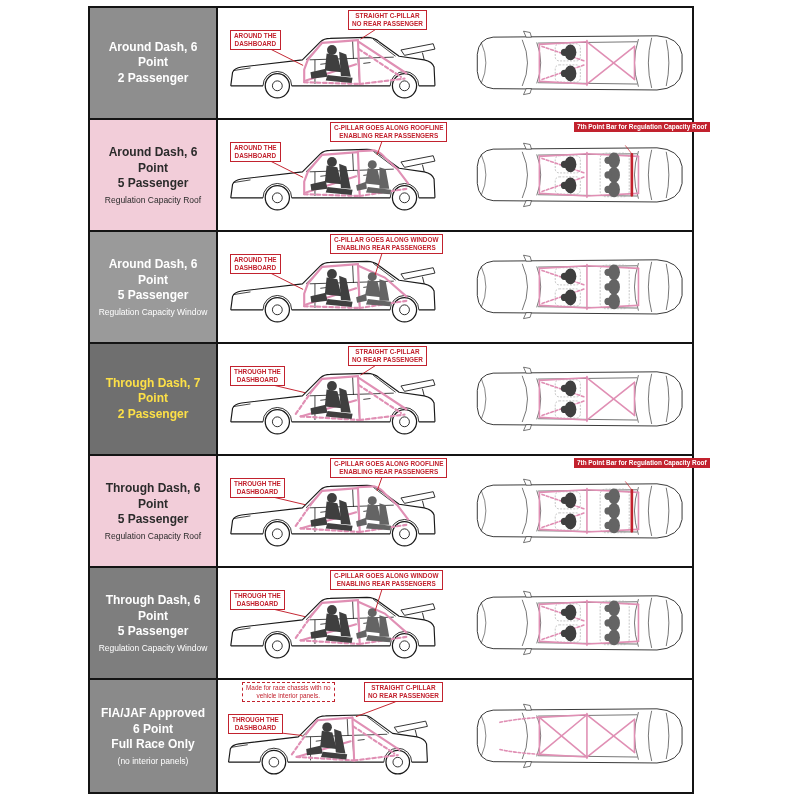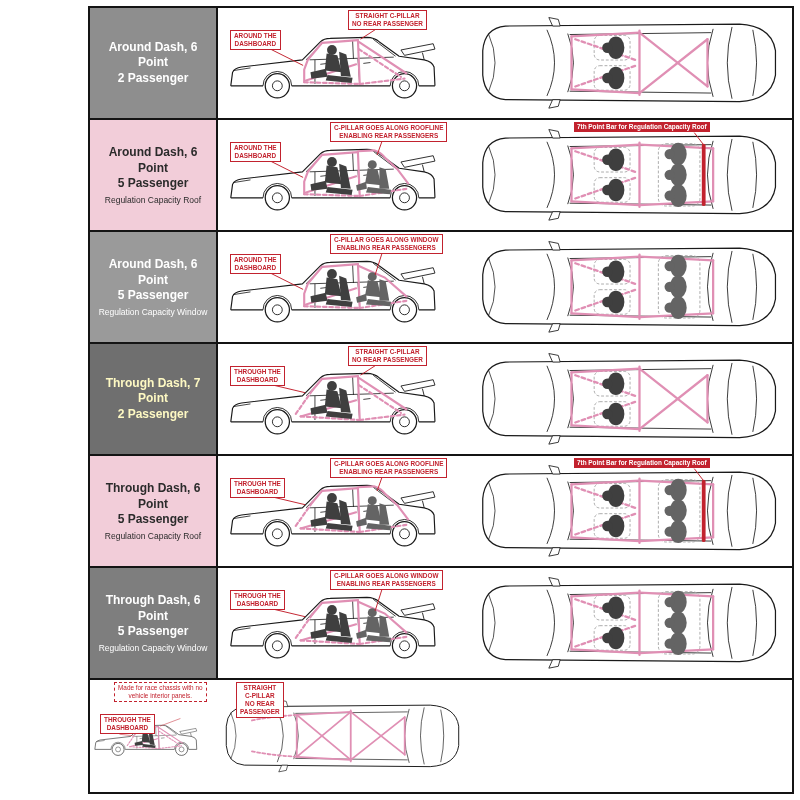--- a/index.html
+++ b/index.html
@@ -1,17 +1,17 @@
 <!DOCTYPE html>
 <html><head>
 <meta charset="utf-8">
 <style>
   html,body{margin:0;padding:0;background:#fff;}
   .sheet{position:relative;width:800px;height:800px;background:#fff;font-family:"Liberation Sans",sans-serif;overflow:hidden;}
-  .grid{position:absolute;left:88px;top:6px;width:706px;height:788px;display:grid;grid-template-rows:repeat(7,1fr);border:2px solid #141414;box-sizing:border-box;background:#fff;}
+  .grid{position:absolute;left:88px;top:6px;width:606px;height:788px;display:grid;grid-template-rows:repeat(7,1fr);border:2px solid #141414;box-sizing:border-box;background:#fff;}
   .row{display:grid;grid-template-columns:128px 252px 1fr;border-bottom:2px solid #141414;box-sizing:border-box;min-height:0;}
   .row:last-child{border-bottom:none;}
   .label-cell{border-right:2px solid #141414;box-sizing:border-box;display:flex;flex-direction:column;justify-content:center;align-items:center;text-align:center;padding:4px;}
   .title{font-weight:bold;font-size:12px;line-height:1.3;white-space:pre-line;}
   .subtitle{font-size:8.5px;margin-top:3px;white-space:pre-line;text-align:center;}
   .subtitle:empty{display:none;}
   .cell{position:relative;min-width:0;min-height:0;}
   .cell svg.fit{position:absolute;left:0;top:0;width:100%;height:100%;}
   .callout{position:absolute;border:1px solid #c2222e;color:#c2222e;background:#fff;font-size:6.4px;font-weight:bold;line-height:1.25;padding:1px 3px;text-align:center;white-space:pre-line;z-index:3;}
   .callout.note{font-weight:normal;border-style:dashed;}
@@ -262,21 +262,21 @@
               <use href="#person-top" transform="translate(212,33)"></use>
               <use href="#person-top" transform="translate(212,55)"></use>
               <use href="#person-top" transform="translate(212,77)"></use>
             </g>
           </g>
         </svg>
       </div>
     </div>
 
     <div class="row">
-      <div class="label-cell" style="background-color: rgb(111, 111, 111); color: #fef9c3;">
+      <div class="label-cell" style="background-color: rgb(111, 111, 111); color: #fde047;">
         <div class="title">Through Dash, 7 Point
 2 Passenger</div>
 
       </div>
       <div class="cell">
         <svg class="fit" viewBox="0 0 252 113">
           <g transform="translate(6,10) scale(0.92)">
             <use href="#car-side"></use>
             <use href="#cage-through"></use>
             <use href="#rear-straight"></use>
@@ -400,20 +400,26 @@
               <use href="#person-top" transform="translate(212,33)"></use>
               <use href="#person-top" transform="translate(212,55)"></use>
               <use href="#person-top" transform="translate(212,77)"></use>
             </g>
           </g>
         </svg>
       </div>
     </div>
 
     <div class="row">
+      <div class="label-cell" style="background-color: rgb(138, 138, 138); color: rgb(255, 255, 255);">
+        <div class="title">FIA/JAF Approved
+6 Point
+Full Race Only</div>
+        <div class="subtitle">(no interior panels)</div>
+      </div>
       <div class="cell">
         <svg class="fit" viewBox="0 0 252 113">
           <g transform="translate(6,16) scale(0.88)">
             <use href="#car-side"></use>
             <use href="#cage-through"></use>
             <use href="#rear-straight"></use>
             <g class="figd">
                 <use href="#fig-side-front"></use>
               </g>
           </g>

